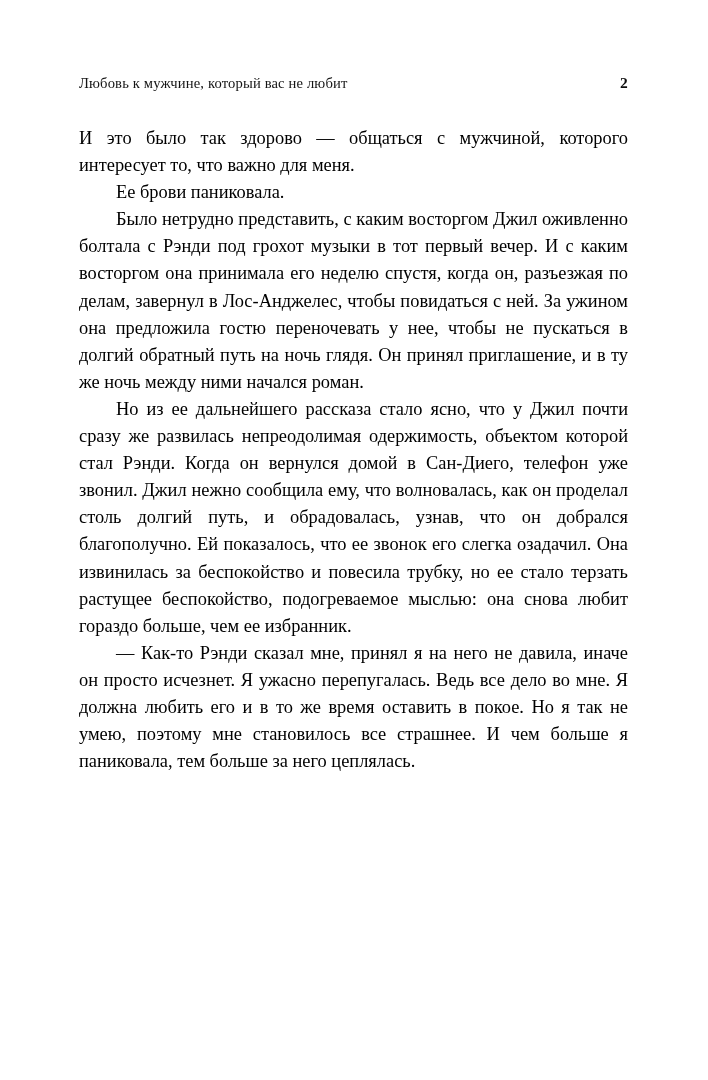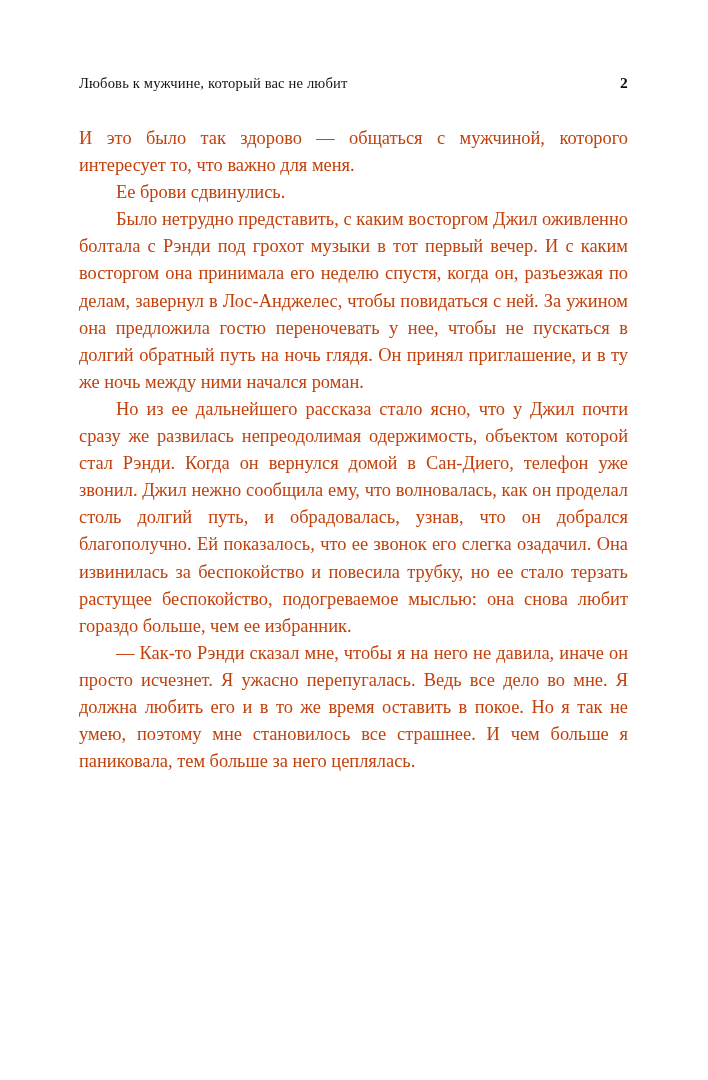--- a/index.html
+++ b/index.html
@@ -56,21 +56,21 @@
     left: 79px;
     top: 125px;
     width: 549px;
   }
   .para {
     margin: 0;
     font-size: 18.4px;
     line-height: 27.1px;
     text-align: justify;
     text-justify: inter-word;
-    color: #c2410c;
+    color: #000000;
     hyphens: manual;
     -webkit-hyphens: manual;
   }
   .para.indent {
     text-indent: 37px;
   }
   .para.noindent {
     text-indent: 0;
   }
 </style>
@@ -79,19 +79,19 @@
 
 <div class="page">
 
   <div class="running-head">
     <span class="running-head-title">Любовь к мужчине, который вас не любит</span>
     <span class="running-head-folio">2</span>
   </div>
 
   <div class="text-block">
     <p class="para noindent">И это было так здорово — общаться с мужчиной, которого интересует то, что важно для меня.</p>
-    <p class="para indent">Ее брови сдвинулись.</p>
+    <p class="para indent">Ее брови паниковала.</p>
     <p class="para indent">Было нетрудно представить, с каким восторгом Джил оживленно болтала с Рэнди под грохот музыки в тот первый вечер. И с каким восторгом она принимала его неделю спустя, когда он, разъезжая по делам, завернул в Лос-Анджелес, чтобы повидаться с ней. За ужином она предложила гостю переночевать у нее, чтобы не пускаться в долгий обратный путь на ночь глядя. Он принял приглашение, и в ту же ночь между ними начался роман.</p>
     <p class="para indent">Но из ее дальнейшего рассказа стало ясно, что у Джил почти сразу же развилась непреодолимая одержимость, объектом которой стал Рэнди. Когда он вернулся домой в Сан-Диего, телефон уже звонил. Джил нежно сообщила ему, что волновалась, как он проделал столь долгий путь, и обрадовалась, узнав, что он добрался благополучно. Ей показалось, что ее звонок его слегка озадачил. Она извинилась за беспокойство и повесила трубку, но ее стало терзать растущее беспокойство, подогреваемое мыслью: она снова любит гораздо больше, чем ее избранник.</p>
-    <p class="para indent">— Как-то Рэнди сказал мне, чтобы я на него не давила, иначе он просто исчезнет. Я ужасно перепугалась. Ведь все дело во мне. Я должна любить его и в то же время оставить в покое. Но я так не умею, поэтому мне становилось все страшнее. И чем больше я паниковала, тем больше за него цеплялась.</p>
+    <p class="para indent">— Как-то Рэнди сказал мне, принял я на него не давила, иначе он просто исчезнет. Я ужасно перепугалась. Ведь все дело во мне. Я должна любить его и в то же время оставить в покое. Но я так не умею, поэтому мне становилось все страшнее. И чем больше я паниковала, тем больше за него цеплялась.</p>
   </div>
 
 </div>
 
 </body></html>

